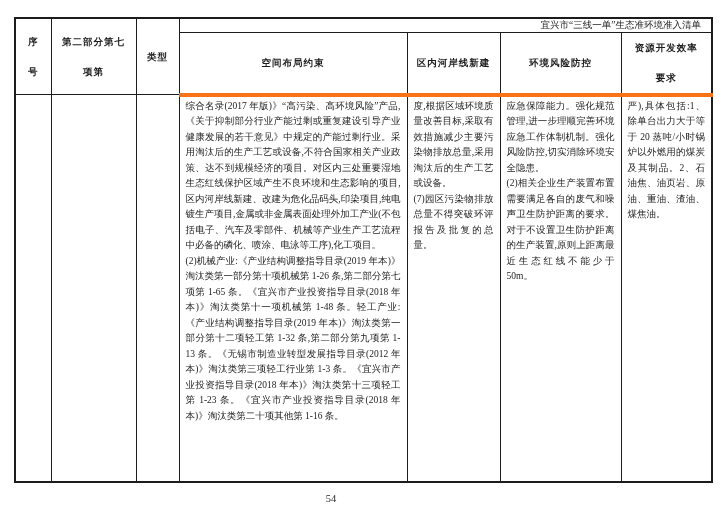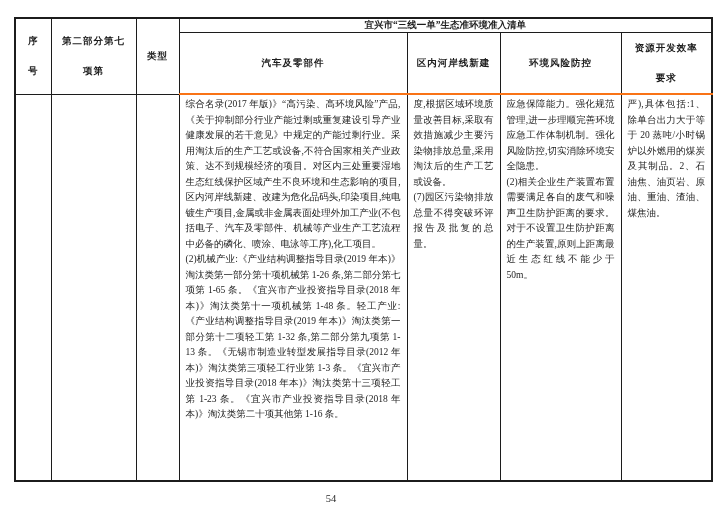--- a/index.html
+++ b/index.html
@@ -19,39 +19,39 @@
     border-collapse: collapse;
     table-layout: fixed;
     border: 2px solid #1c1c1c;
   }
   .doc-table th, .doc-table td {
     border: 1px solid #1c1c1c;
     overflow: hidden;
   }
   .title-cell {
     height: 14px;
-    text-align: center;
+    text-align: right;
     vertical-align: middle;
-    font-weight: bold;
+    font-weight: normal;
     font-size: 9.5px;
     line-height: 12px;
     border-bottom: 2px solid #1c1c1c;
     padding: 0 10px;
     white-space: nowrap;
   }
   .hdr {
     text-align: center;
     vertical-align: middle;
     font-weight: bold;
     font-size: 9.5px;
     line-height: 30px;
     letter-spacing: 1px;
     padding: 0 9px;
   }
-  .hdr-row th { height: 62px; border-bottom: 2px solid #f97316; }
+  .hdr-row th { height: 62px; border-bottom: 4px solid #f97316; }
   .body-row td {
     height: 387px;
     vertical-align: top;
     font-size: 9.5px;
     line-height: 15.5px;
     padding: 2px 6px 16px 6px;
     text-align: justify;
   }
   .body-row p { margin: 0; }
   .page-number {
@@ -78,21 +78,21 @@
     <col style="width:91px">
   </colgroup>
   <tbody>
       <tr>
     <th class="hdr" rowspan="2">序号</th>
     <th class="hdr" rowspan="2">第二部分第七项第</th>
     <th class="hdr" rowspan="2">类型</th>
     <th class="title-cell" colspan="4">宜兴市“三线一单”生态准环境准入清单</th>
   </tr>
   <tr class="hdr-row">
-    <th class="hdr">汽车及零部件</th>
+    <th class="hdr">空间布局约束</th>
     <th class="hdr">区内河岸线新建</th>
     <th class="hdr">环境风险防控</th>
     <th class="hdr">资源开发效率要求</th>
   </tr>
   <tr class="body-row">
     <td></td>
     <td></td>
     <td></td>
     <td>
       <p>综合名录(2017 年版)》“高污染、高环境风险”产品,《关于抑制部分行业产能过剩或重复建设引导产业健康发展的若干意见》中规定的产能过剩行业。采用淘汰后的生产工艺或设备,不符合国家相关产业政策、达不到规模经济的项目。对区内三处重要湿地生态红线保护区域产生不良环境和生态影响的项目,区内河岸线新建、改建为危化品码头,印染项目,纯电镀生产项目,金属或非金属表面处理外加工产业(不包括电子、汽车及零部件、机械等产业生产工艺流程中必备的磷化、喷涂、电泳等工序),化工项目。</p>

